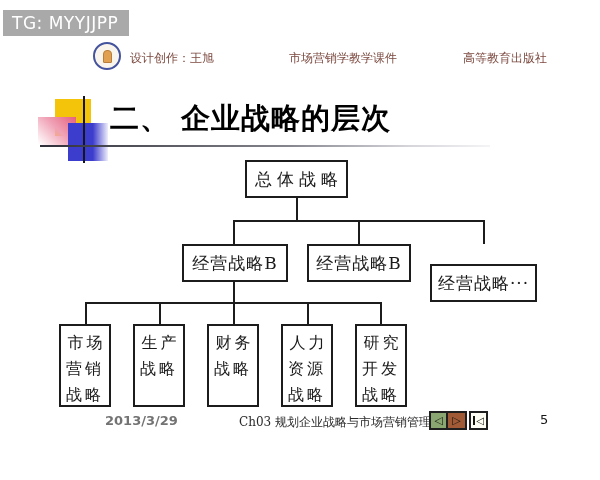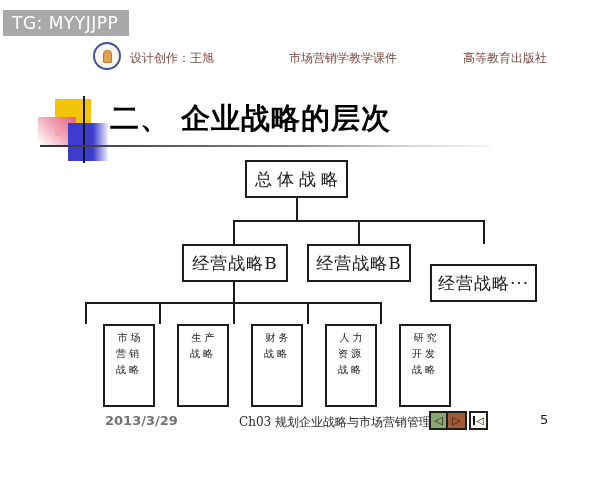--- a/index.html
+++ b/index.html
@@ -47,22 +47,22 @@
           color:#1a1a1a; display:flex; justify-content:center;
           font-family:"DejaVu Serif","Liberation Serif",serif; }
   .lvl-top, .lvl2 { height:38px; align-items:center; font-size:17px; }
   .lvl-top { letter-spacing:5px; text-indent:5px; }
   .lvl2 { letter-spacing:1px; }
   #n-root { left:245px; top:160px; width:103px; }
   #n-a { left:182px; top:244px; width:106px; }
   #n-b { left:307px; top:244px; width:104px; }
   #n-c { left:430px; top:244px; width:107px;margin-top:20px; }
   .lvl3 { top:324px; width:52px; height:83px; align-items:flex-start;
-          padding-top:4px; font-size:10px; line-height:1.62; letter-spacing:3px;
-          text-indent:3px; white-space:pre-line; text-align:center;margin-left:44px; }
+          padding-top:4px; font-size:16px; line-height:1.62; letter-spacing:3px;
+          text-indent:3px; white-space:pre-line; text-align:center; }
   #n-31 { left:59px; }  #n-32 { left:133px; } #n-33 { left:207px; }
   #n-34 { left:281px; } #n-35 { left:355px; }
   .cline { position:absolute; background:#1c1c1c; }
 
   
   #f-date { position:absolute; left:105px; top:413px; font-size:13px;
             font-weight:bold; color:#737373; }
   #f-chapter { position:absolute; left:239px; top:414px; font-size:12px;
                color:#2a2a2a; font-family:"DejaVu Serif","Liberation Serif",serif; }
   #f-page { position:absolute; left:540px; top:412px; font-size:13px; color:#151515; }

